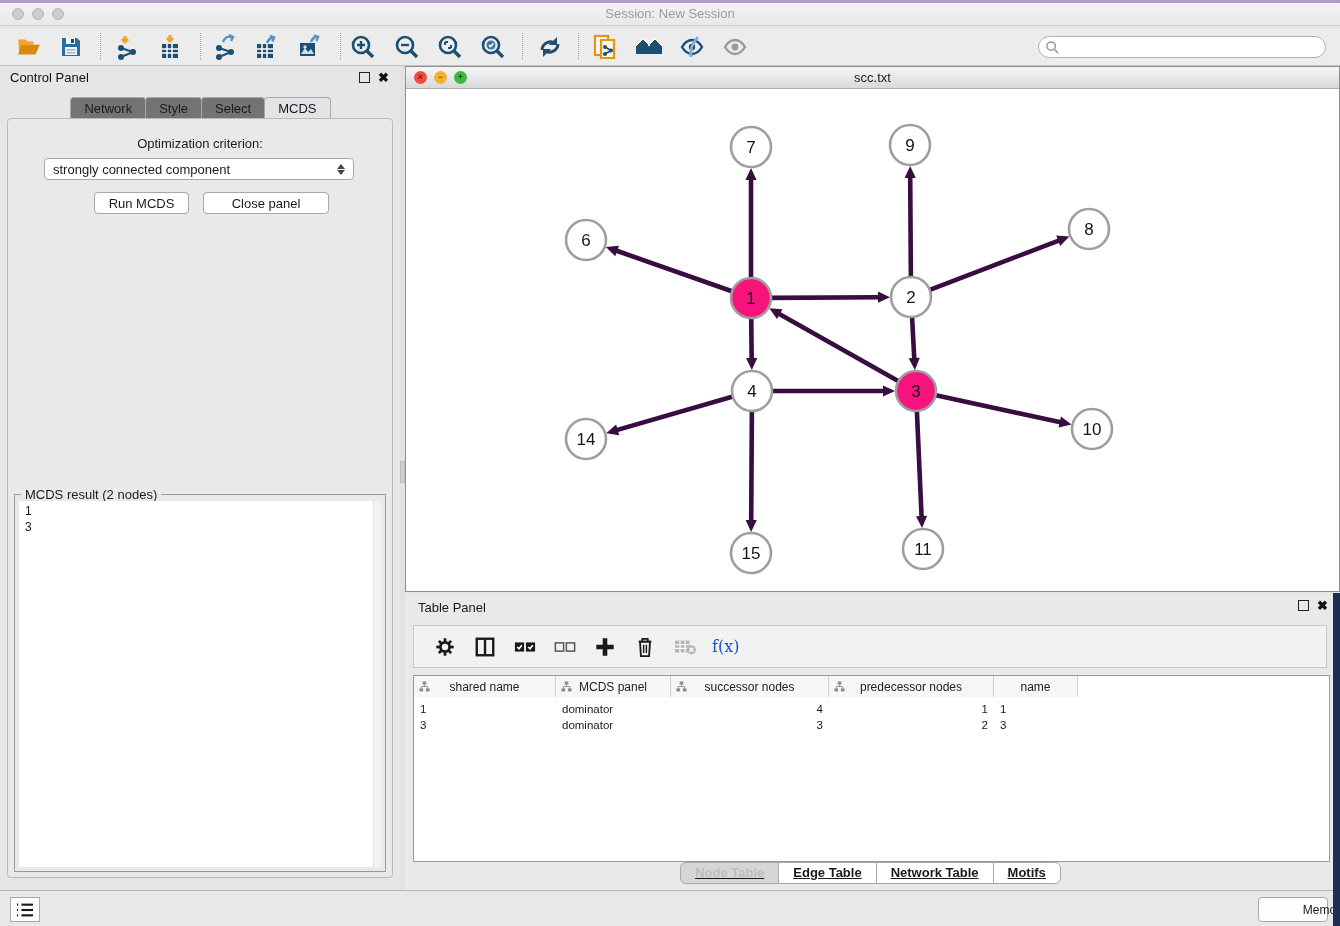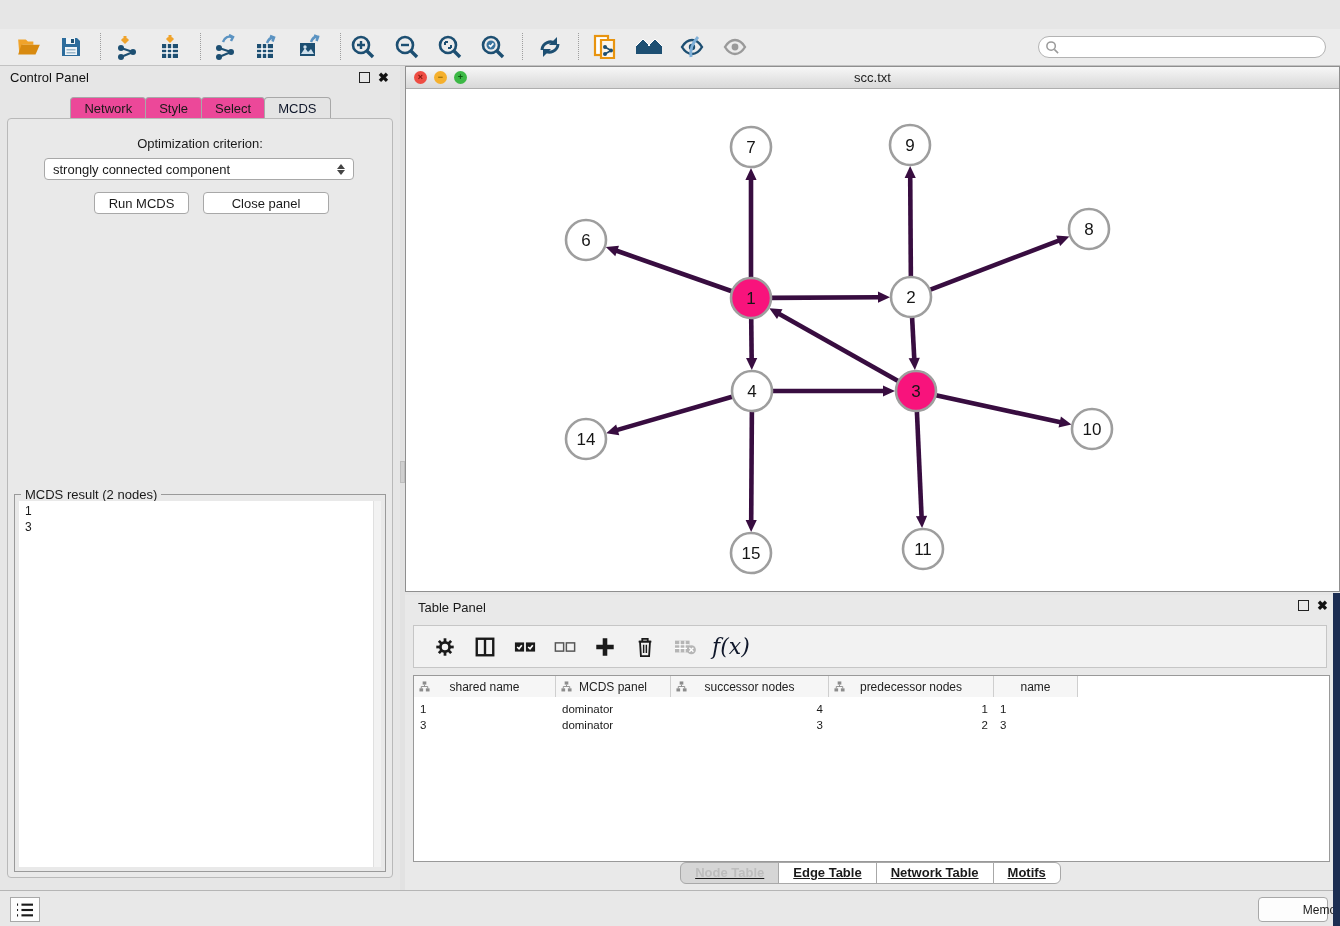--- a/index.html
+++ b/index.html
@@ -21,21 +21,21 @@
   #search-wrap { position:absolute; top:7px; left:1038px; width:288px; height:22px; background:#fff; border:1px solid #b3b3b3; border-radius:11px; display:flex; align-items:center; padding-left:6px; }
   #search-input { border:none; outline:none; flex:1; font-size:12px; background:transparent; font-family:"Liberation Sans",sans-serif; }
 
   
   #control-panel { top:66px; left:0; width:400px; height:824px; background:#e6e6e6; }
   #cp-header { position:absolute; top:4px; left:10px; font-size:13px; color:#111; }
   .panel-btns { position:absolute; top:6px; display:flex; gap:8px; align-items:center; }
   .float-box { width:11px; height:11px; border:1.5px solid #222; background:transparent; }
   .close-x { font-size:13px; font-weight:bold; color:#111; line-height:11px; }
   #cp-tabs { position:absolute; top:31px; left:0; width:400px; display:flex; justify-content:center; }
-  .tab { border:1px solid #a8a8a8; border-bottom:none; background:#ec4899; padding:3px 13px 4px; font-size:13px; margin-right:-1px; border-radius:4px 4px 0 0; }
+  .tab { border:1px solid #a8a8a8; border-bottom:none; background:#737373; padding:3px 13px 4px; font-size:13px; margin-right:-1px; border-radius:4px 4px 0 0; }
   .tab.active { background:#e4e4e4; color:#0f172a; }
   #cp-body { position:absolute; top:52px; left:7px; width:386px; height:760px; background:#e9e9e9; border:1px solid #b9b9b9; border-radius:4px; }
   #opt-label { position:absolute; top:70px; left:0; width:400px; text-align:center; font-size:13px; }
   #opt-select { position:absolute; top:92px; left:44px; width:310px; height:22px; background:#fff; border:1px solid #a8a8a8; border-radius:4px; display:flex; align-items:center; padding:0 8px; font-size:13px;text-align:right; }
   #opt-stepper { margin-left:auto; display:flex; flex-direction:column; align-items:center; gap:1px; }
   .tri-up { width:0; height:0; border-left:4px solid transparent; border-right:4px solid transparent; border-bottom:5px solid #444; }
   .tri-down { width:0; height:0; border-left:4px solid transparent; border-right:4px solid transparent; border-top:5px solid #444; }
   .cp-btn { position:absolute; top:126px; height:22px; background:#fff; border:1px solid #a8a8a8; border-radius:4px; font-size:13px; display:flex; align-items:center; justify-content:center; }
   #mcds-group { position:absolute; top:428px; left:14px; width:372px; height:378px; border:1px solid #9a9a9a; }
   #mcds-group-label { position:absolute; top:-8px; left:6px; background:#e9e9e9; padding:0 4px; font-size:13px; }
@@ -52,21 +52,21 @@
   #net-titlebar { position:absolute; top:0; left:0; right:0; height:22px; background:linear-gradient(#f7f7f7,#d8d8d8); border-bottom:1px solid #aeaeae; }
   .tl { position:absolute; top:4px; width:13px; height:13px; border-radius:50%; font-size:9px; font-weight:bold; text-align:center; line-height:13px; }
   #net-title { position:absolute; top:0; width:100%; text-align:center; line-height:21px; font-size:13px; color:#222; }
   #net-canvas { position:absolute; top:22px; left:0; width:933px; height:502px; background:#fff; overflow:hidden; }
 
   
   #table-panel { top:595px; left:405px; width:930px; height:295px; background:#e9e9e9; }
   #tp-title { position:absolute; top:5px; left:13px; font-size:13px; }
   #tp-toolbar { position:absolute; top:30px; left:8px; width:914px; height:43px; background:#f2f2f2; border:1px solid #c6c6c6; display:flex; align-items:center; gap:14px; padding-left:18px; }
   .tp-icon { width:26px; height:26px; display:flex; align-items:center; justify-content:center; }
-  #fx-label { font-family:"DejaVu Serif", serif; font-style:italic; color:#0f172a; font-size:22px; }
+  #fx-label { font-family:"DejaVu Serif", serif; color:#1d4ed8; font-size:16px; }
   #tp-table { position:absolute; top:80px; left:8px; width:917px; height:187px; background:#fff; border:1px solid #999; overflow:hidden; }
   #tp-head { position:absolute; top:0; left:0; height:21px; display:flex; border-bottom:2px solid #d0d0d0; }
   .th { position:relative; height:21px; background:#f6f6f6; border-right:1px solid #cfcfcf; display:flex; align-items:center; justify-content:center; font-size:12px; color:#222; }
   .th .hier { position:absolute; left:5px; top:5px; }
   .tr { position:absolute; left:0; height:16px; display:flex; }
   .td { height:16px; font-size:11.5px; line-height:16px; padding:0 6px; white-space:nowrap; overflow:hidden; }
   .td.num { text-align:right; }
   #tp-tabs { position:absolute; bottom:6px; left:0; width:930px; display:flex; justify-content:center;text-decoration:underline; }
   .bottom-tab { border:1px solid #a8a8a8; background:#fff; padding:2px 14px 3px; font-size:13px; font-weight:bold; margin-right:-1px; }
   .bottom-tab:first-child { border-radius:6px 0 0 6px; }
@@ -79,20 +79,26 @@
   #memory-btn { position:absolute; top:6px; right:12px; width:70px; height:25px; background:#fdfdfd; border:1px solid #a8a8a8; border-radius:4px; display:flex; align-items:center; justify-content:center; gap:15px; font-size:12px;padding-left:48px; }
   #memory-dot { width:11px; height:11px; border-radius:50%; background:#1f9e2e; }
 
   #desktop-strip { top:593px; left:1333px; width:7px; height:333px; background:#1c2e52; }
 </style>
 </head>
 <body>
 
 <div id="app">
 
+  <div id="mac-titlebar" class="abs">
+    <div class="abs" style="top:5px;left:12px;">
+      <span class="traffic-dot"></span><span class="traffic-dot"></span><span class="traffic-dot"></span>
+    </div>
+    <div id="mac-title">Session: New Session</div>
+  </div>
 
   <div id="toolbar" class="abs">
     <div class="tb-icon" style="left:14px">
       <svg width="26" height="26" viewBox="0 0 24 24">
           <path d="M2 5h7l2 2h5v3H6L3 18z" fill="#f0a32a"></path>
           <path d="M5 10h17l-4 9H2z" fill="#d88a10"></path>
         </svg>
     </div>
     <div class="tb-icon" style="left:56px">
       <svg width="24" height="24" viewBox="0 0 24 24">

